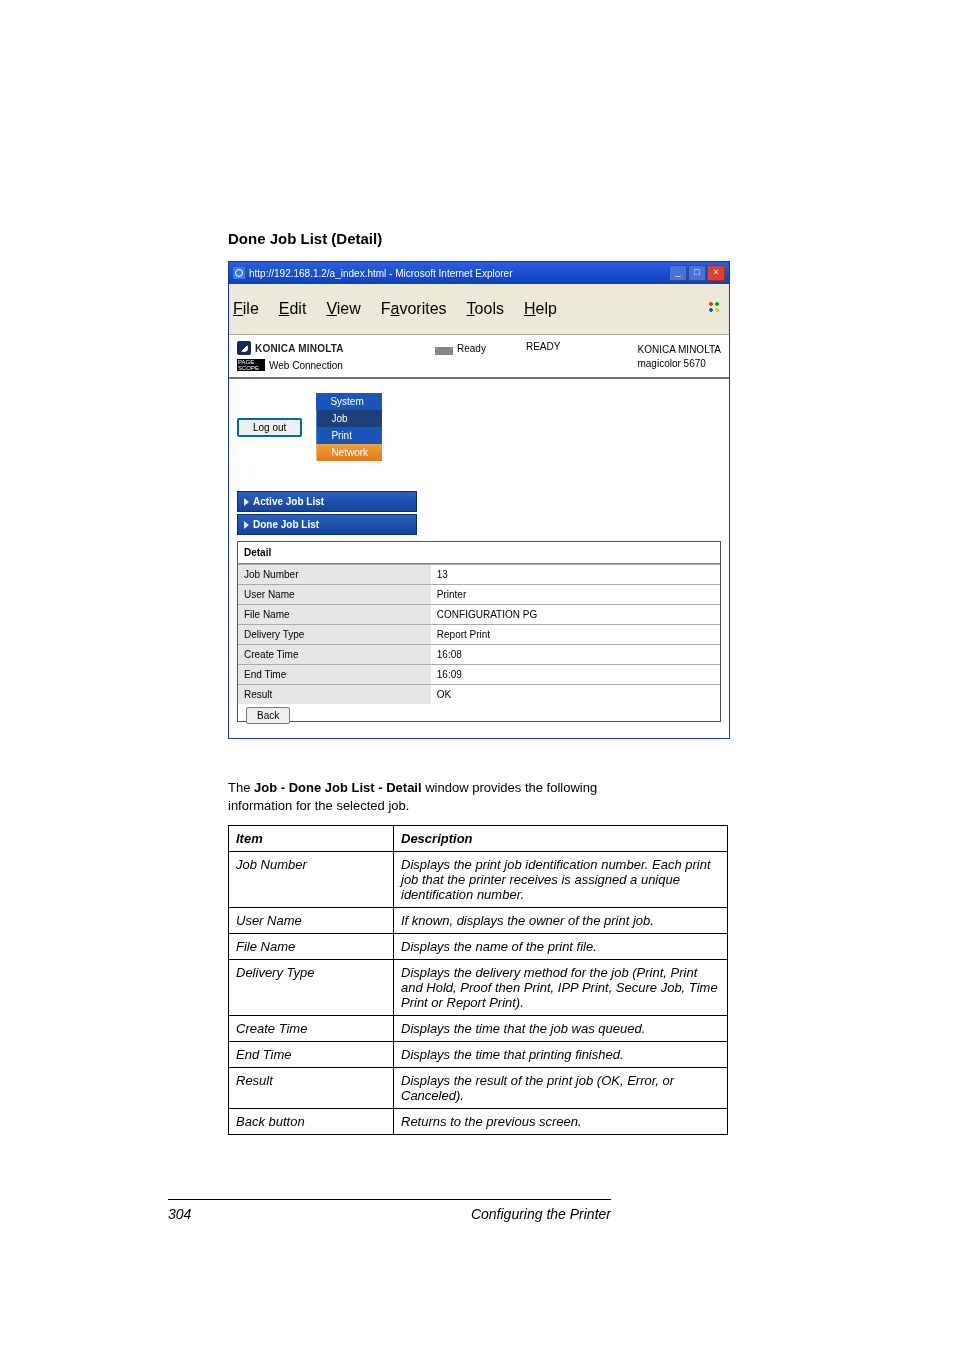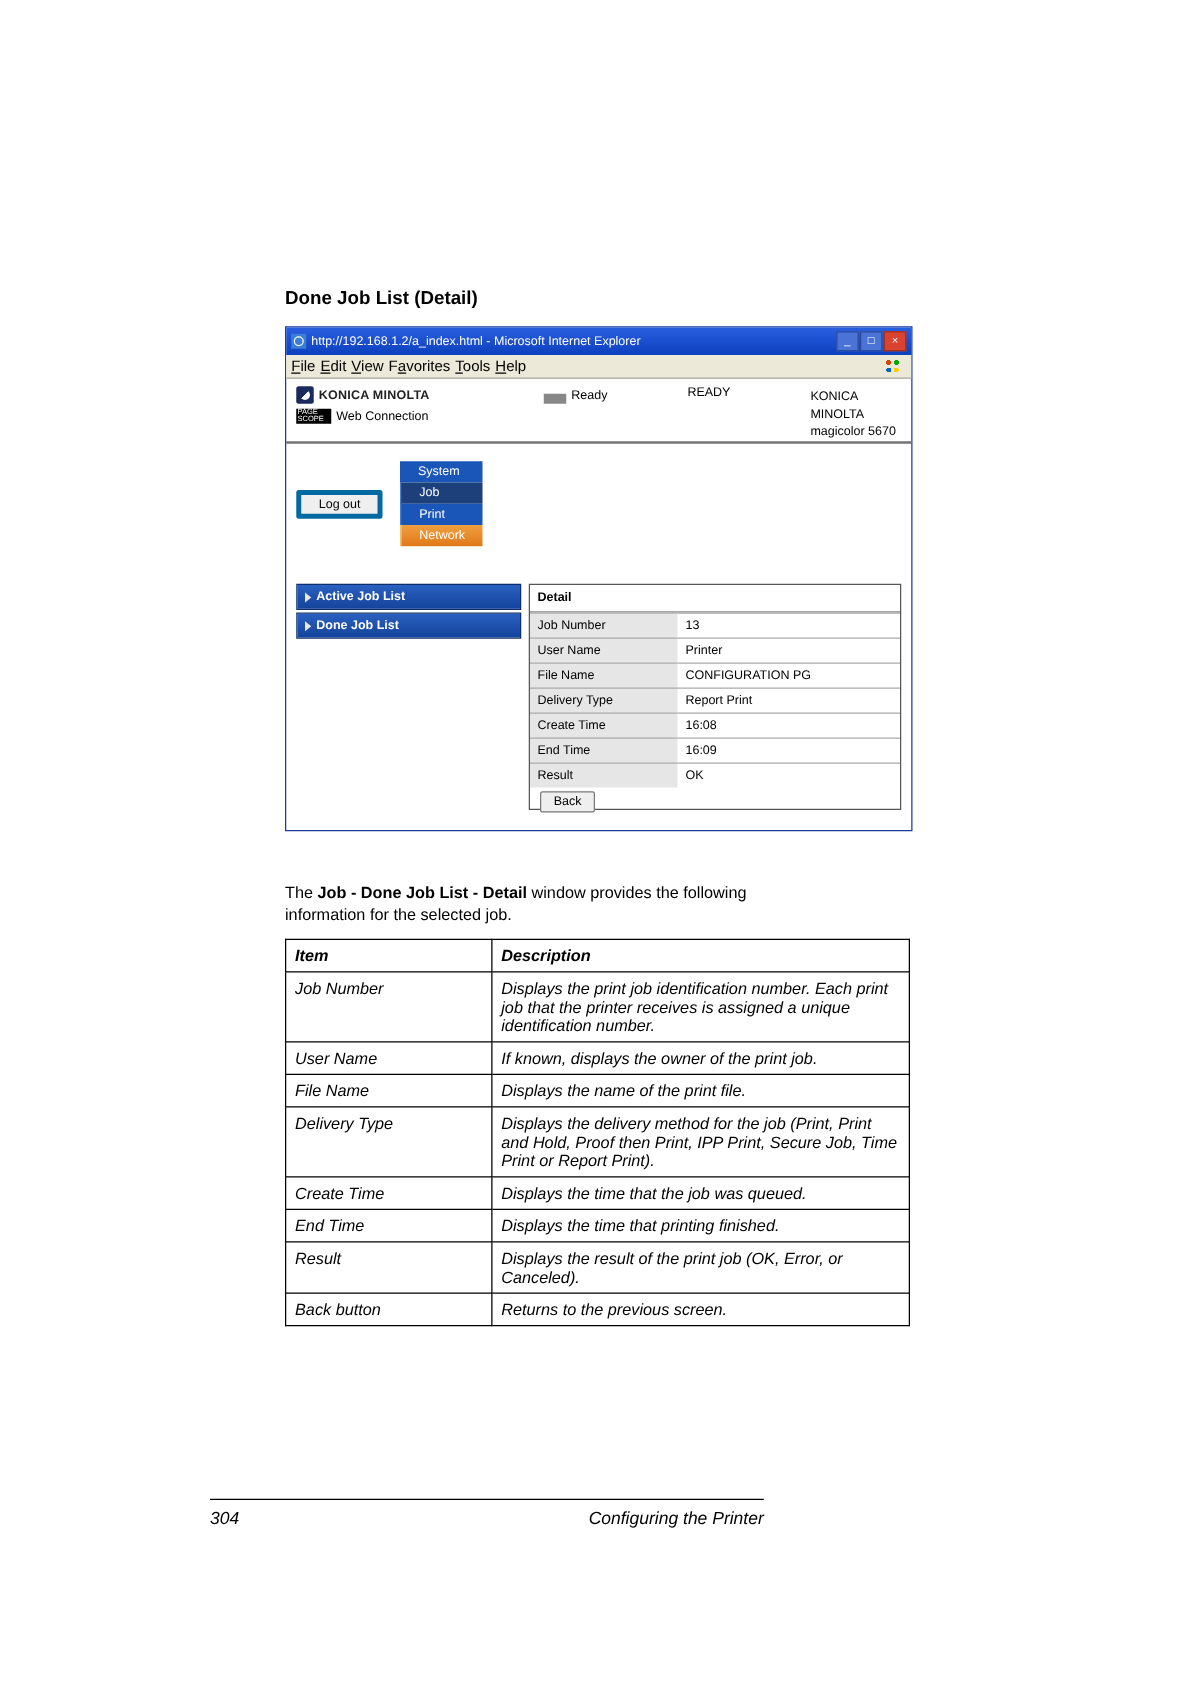--- a/index.html
+++ b/index.html
@@ -56,24 +56,24 @@
     width: 16px; height: 14px;
     background: #4b73d6;
     border: 1px solid #2a4aa0;
     color: #fff;
     font-size: 9px; line-height: 12px; text-align: center;
   }
   .winbtn.close { background: #d9432f; border-color: #a52e1e; }
   .menubar {
     background: #ece9d8;
     border-bottom: 1px solid #aca899;
-    padding: 2px 4px;
-    display: flex; gap: 4px;
+    padding: 16px 4px;
+    display: flex; gap: 20px;
     color: #000;
-    font-size: 12px;
+    font-size: 16px;
   }
   .menubar .spacer { flex: 1; }
   .flag {
     width: 16px; height: 14px;
     margin-right: 2px;
     background:
       radial-gradient(circle at 4px 4px, #d40 0 2px, transparent 2px),
       radial-gradient(circle at 10px 4px, #0a0 0 2px, transparent 2px),
       radial-gradient(circle at 4px 10px, #06c 0 2px, transparent 2px),
       radial-gradient(circle at 10px 10px, #fc0 0 2px, transparent 2px);
@@ -102,21 +102,21 @@
   .ps-badge {
     width: 26px; height: 12px; background: #000; color: #fff; font-size: 6px;
     display: inline-flex; align-items: center; justify-content: center;
     padding: 0 1px;
   }
   .status-cell {
     flex: 1;
     display: flex;
     align-items: flex-start;
     padding: 6px 8px 0 0;
-    gap: 64px;
+    gap: 40px;
   }
   .ready-status { display: flex; align-items: center; gap: 4px; }
   .printer-icon {
     width: 18px; height: 14px;
     background:
       radial-gradient(circle at 14px 4px, #1a8a1a 0 3px, transparent 3px),
       linear-gradient(#888, #888);
     background-size: 6px 6px, 100% 60%;
     background-position: 12px 0, 0 6px;
     background-repeat: no-repeat;
@@ -124,39 +124,40 @@
   .status-label { font-size: 10px; }
   .prod-cell { font-size: 10px; line-height: 1.4; color: #000; margin-left: auto; padding-top: 2px; }
   .tab-row {
     display: flex;
     padding: 14px 8px 12px;
     align-items: center;
     gap: 14px;
   }
   .logout-btn {
     padding: 2px 14px;
-    border: 4px solid #0369a1;
+    border: 2px solid #0369a1;
     background: #efefef;
     font-size: 10px;
     border-radius: 2px;
   }
   .tabs { display: flex; gap: 0; flex-direction: column; }
   .tab {
     padding: 3px 14px;
     font-size: 10px;
     color: #fff;
     background: #1a56b8;
   }
   .tab + .tab { border-left: 1px solid #4a7ed2; }
   .tab.active { background: #1d3f7a; }
   .tab.network { background: linear-gradient(#f0a040, #e07818); color: #fff; border-left: 1px solid #f0c070; }
   .content-row {
     display: flex;
     padding: 18px 8px 16px;
     gap: 6px;
+    flex-direction: column;
   }
   .sidebar {
     width: 180px;
   }
   .side-item {
     background: linear-gradient(#2a60c0, #14449c);
     color: #fff;
     padding: 4px 6px;
     font-size: 10px;
     border: 1px solid #0e2f6e;

